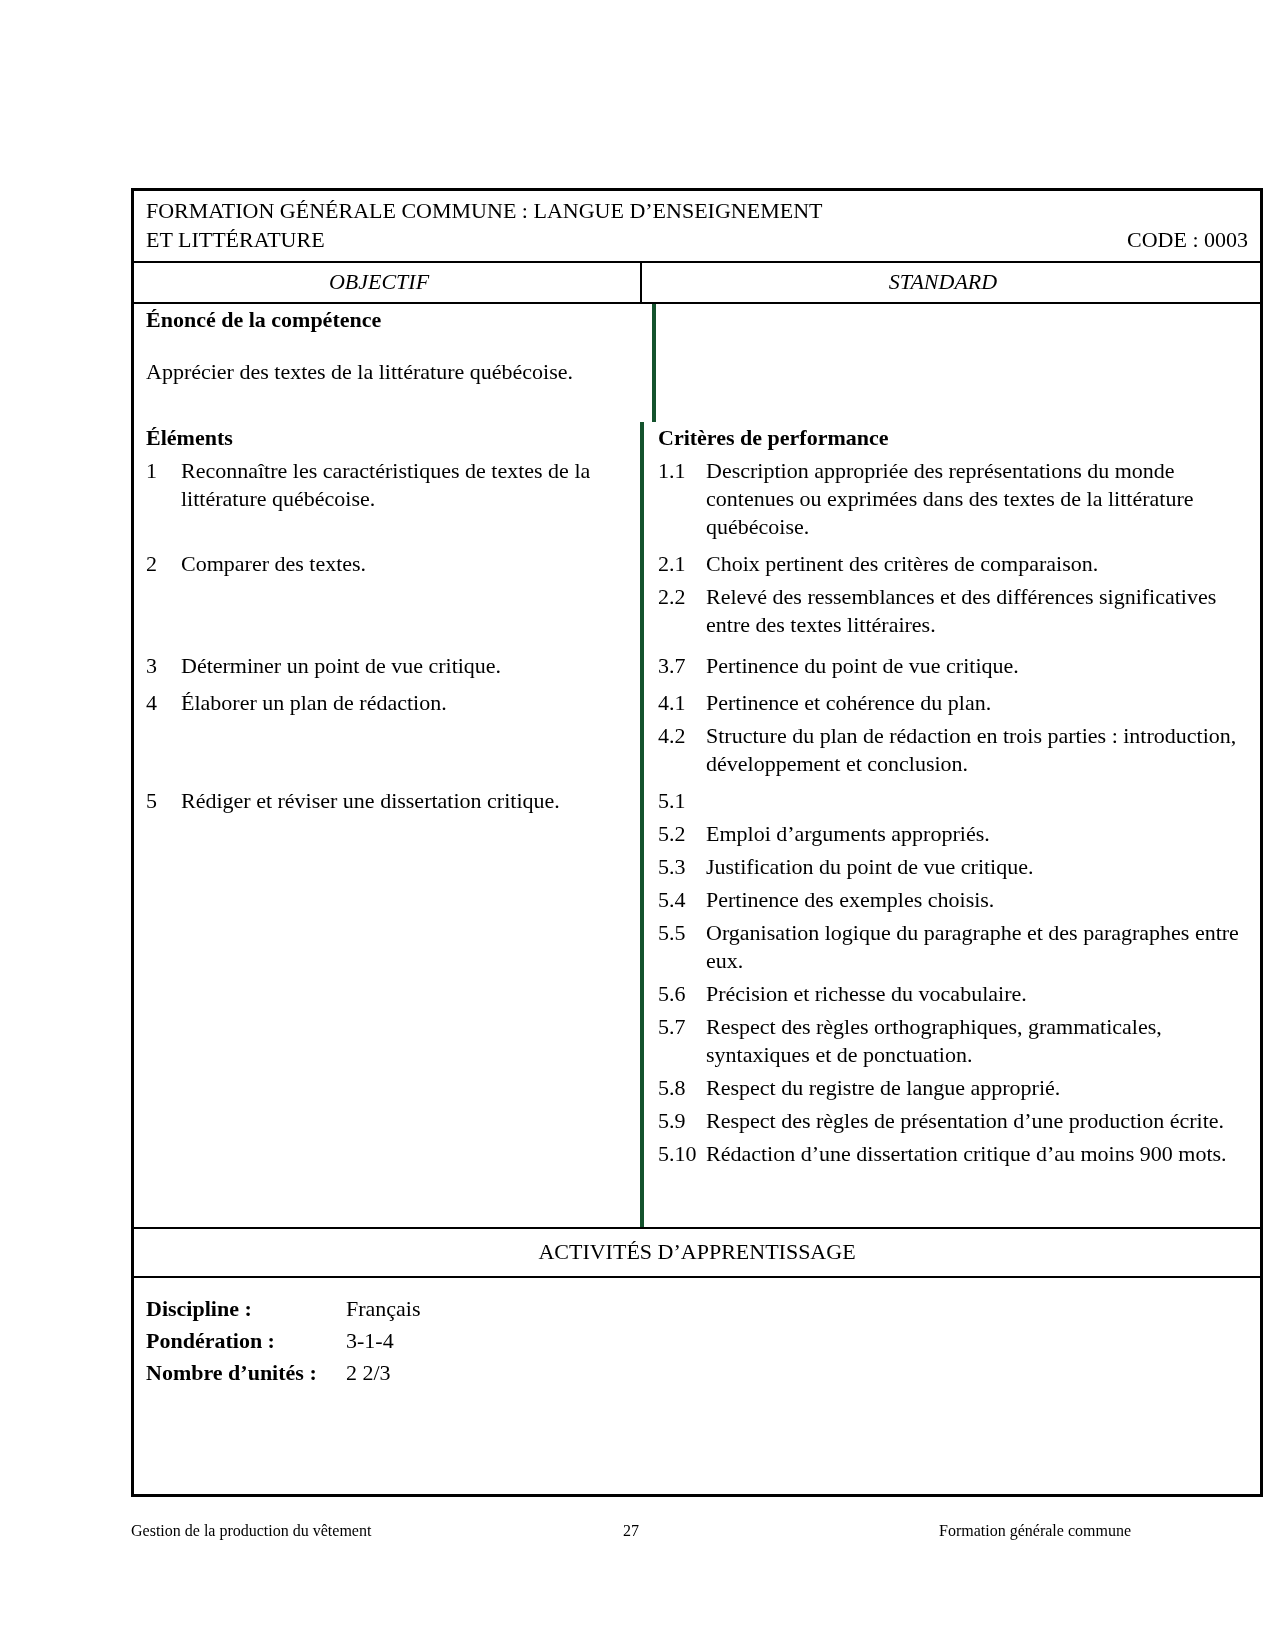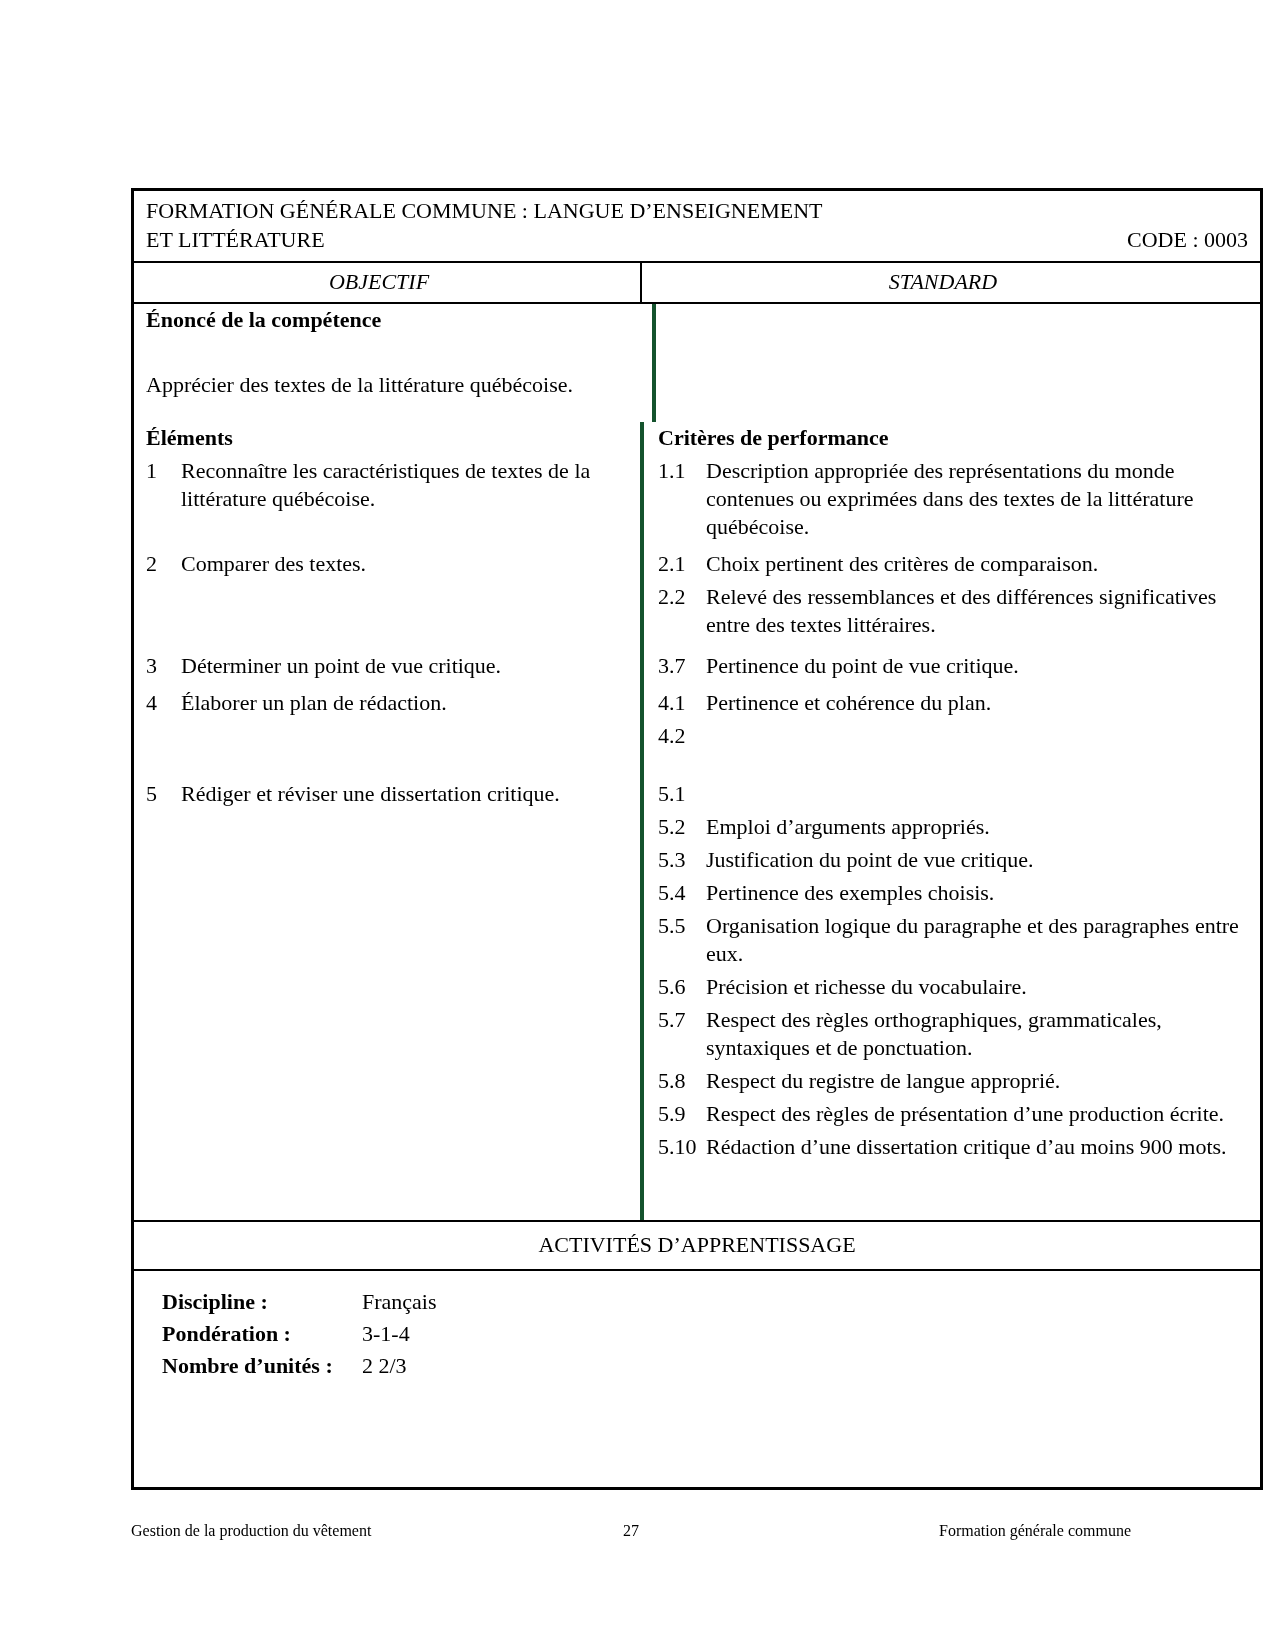--- a/index.html
+++ b/index.html
@@ -47,38 +47,38 @@
 
   .rA { min-height: 118px; gap: 12px; }
   .rB { min-height: 33px; }
   .rC { min-height: 90px; }
   .rD { min-height: 102px; }
   .rE { min-height: 32px; }
   .rF { min-height: 91px; }
   .rG { min-height: 442px; }
 
   .bold { font-weight: bold; }
-  .enonce-text { margin-top: 37px; }
+  .enonce-text { margin-top: 24px; }
 
   .item, .crit { display: flex; margin-bottom: 5px; }
   .item .num { flex: 0 0 35px; }
   .crit .num { flex: 0 0 48px; }
   .item .txt, .crit .txt { flex: 1; }
 
   
   .row-activites {
     border-top: 2px solid #000;
     border-bottom: 2px solid #000;
     text-align: center;
     padding: 9px 0 10px 0;
     line-height: 28px;
   }
 
   
-  .row-fields { padding: 15px 28px; min-height: 216px; }
+  .row-fields { padding: 15px 12px; min-height: 216px; }
   .field { display: flex; line-height: 32px; }
   .flabel { width: 200px; font-weight: bold; }
 
   
   .footer {
     position: absolute;
     left: 131px; top: 1518px;
     width: 1000px;
     display: flex;
     align-items: baseline;
@@ -179,20 +179,21 @@
             <span class="txt">Élaborer un plan de rédaction.</span>
           </div>
         </div>
         <div class="cell-r">
           <div class="crit">
             <span class="num">4.1</span>
             <span class="txt">Pertinence et cohérence du plan.</span>
           </div>
           <div class="crit">
             <span class="num">4.2</span>
+            <span class="txt">Structure du plan de rédaction en trois parties : introduction, développement et conclusion.</span>
           </div>
         </div>
       </div>
 
       <div class="pair-row rG">
         <div class="cell-l">
           <div class="item">
             <span class="num">5</span>
             <span class="txt">Rédiger et réviser une dissertation critique.</span>
           </div>

